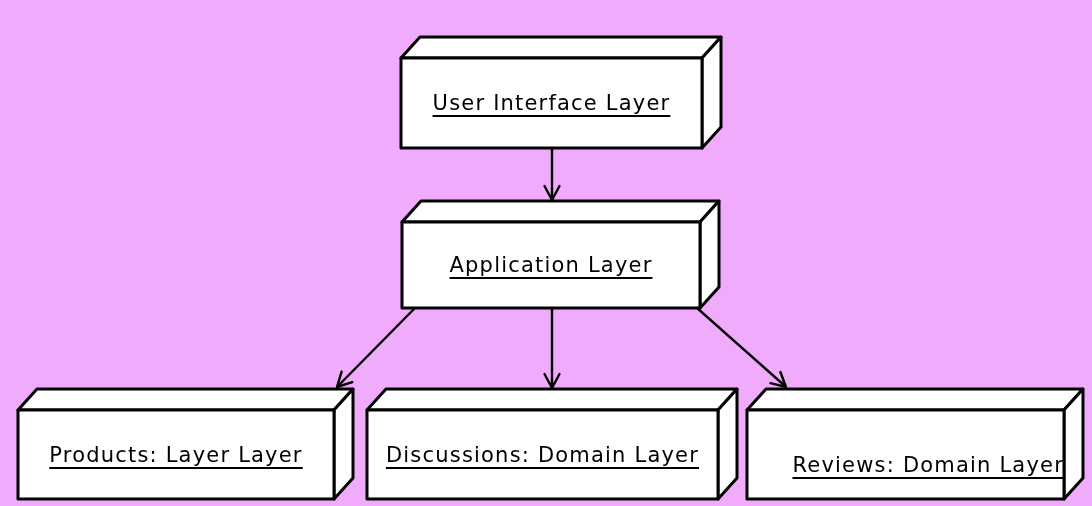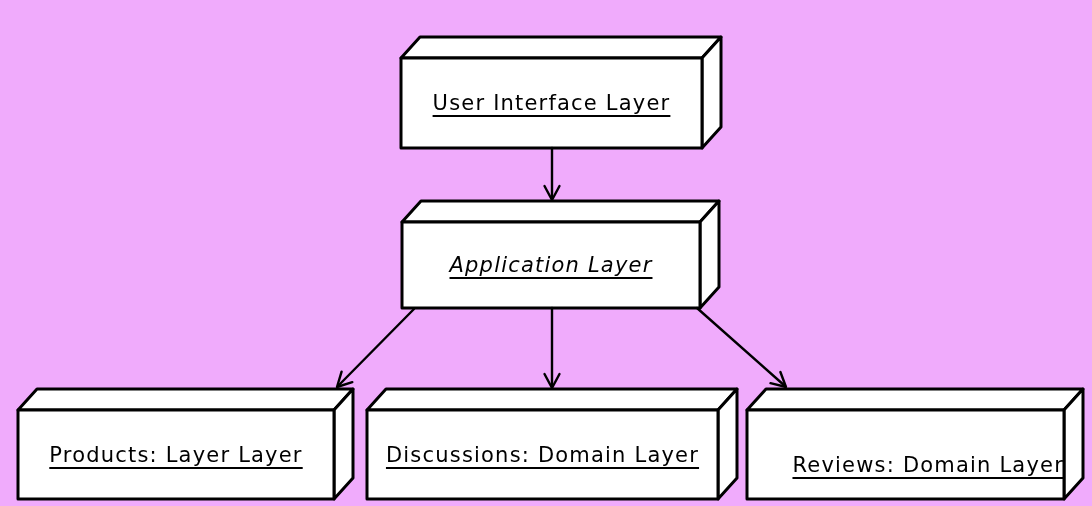--- a/index.html
+++ b/index.html
@@ -31,21 +31,21 @@
     color: #000000;
     white-space: nowrap;
   }
   .node-label span {
     text-decoration: underline;
     text-decoration-thickness: 2px;
     text-underline-offset: 5px;
   }
   
   .lbl-ui          { left: 401px; top:  58px; width: 301px; height: 90px; }
-  .lbl-app         { left: 402px; top: 222px; width: 298px; height: 86px; font-style: italic; }
+  .lbl-app         { left: 402px; top: 222px; width: 298px; height: 86px; }
   .lbl-products    { left:  18px; top: 410px; width: 316px; height: 89px; }
   .lbl-discussions { left: 367px; top: 410px; width: 351px; height: 89px; }
   .lbl-reviews     { left: 747px; top: 420px; width: 317px; height: 89px; justify-content: flex-end; }
 
   .box3d {
     fill: #ffffff;
     stroke: #000000;
     stroke-width: 3;
     stroke-linejoin: round;
   }

